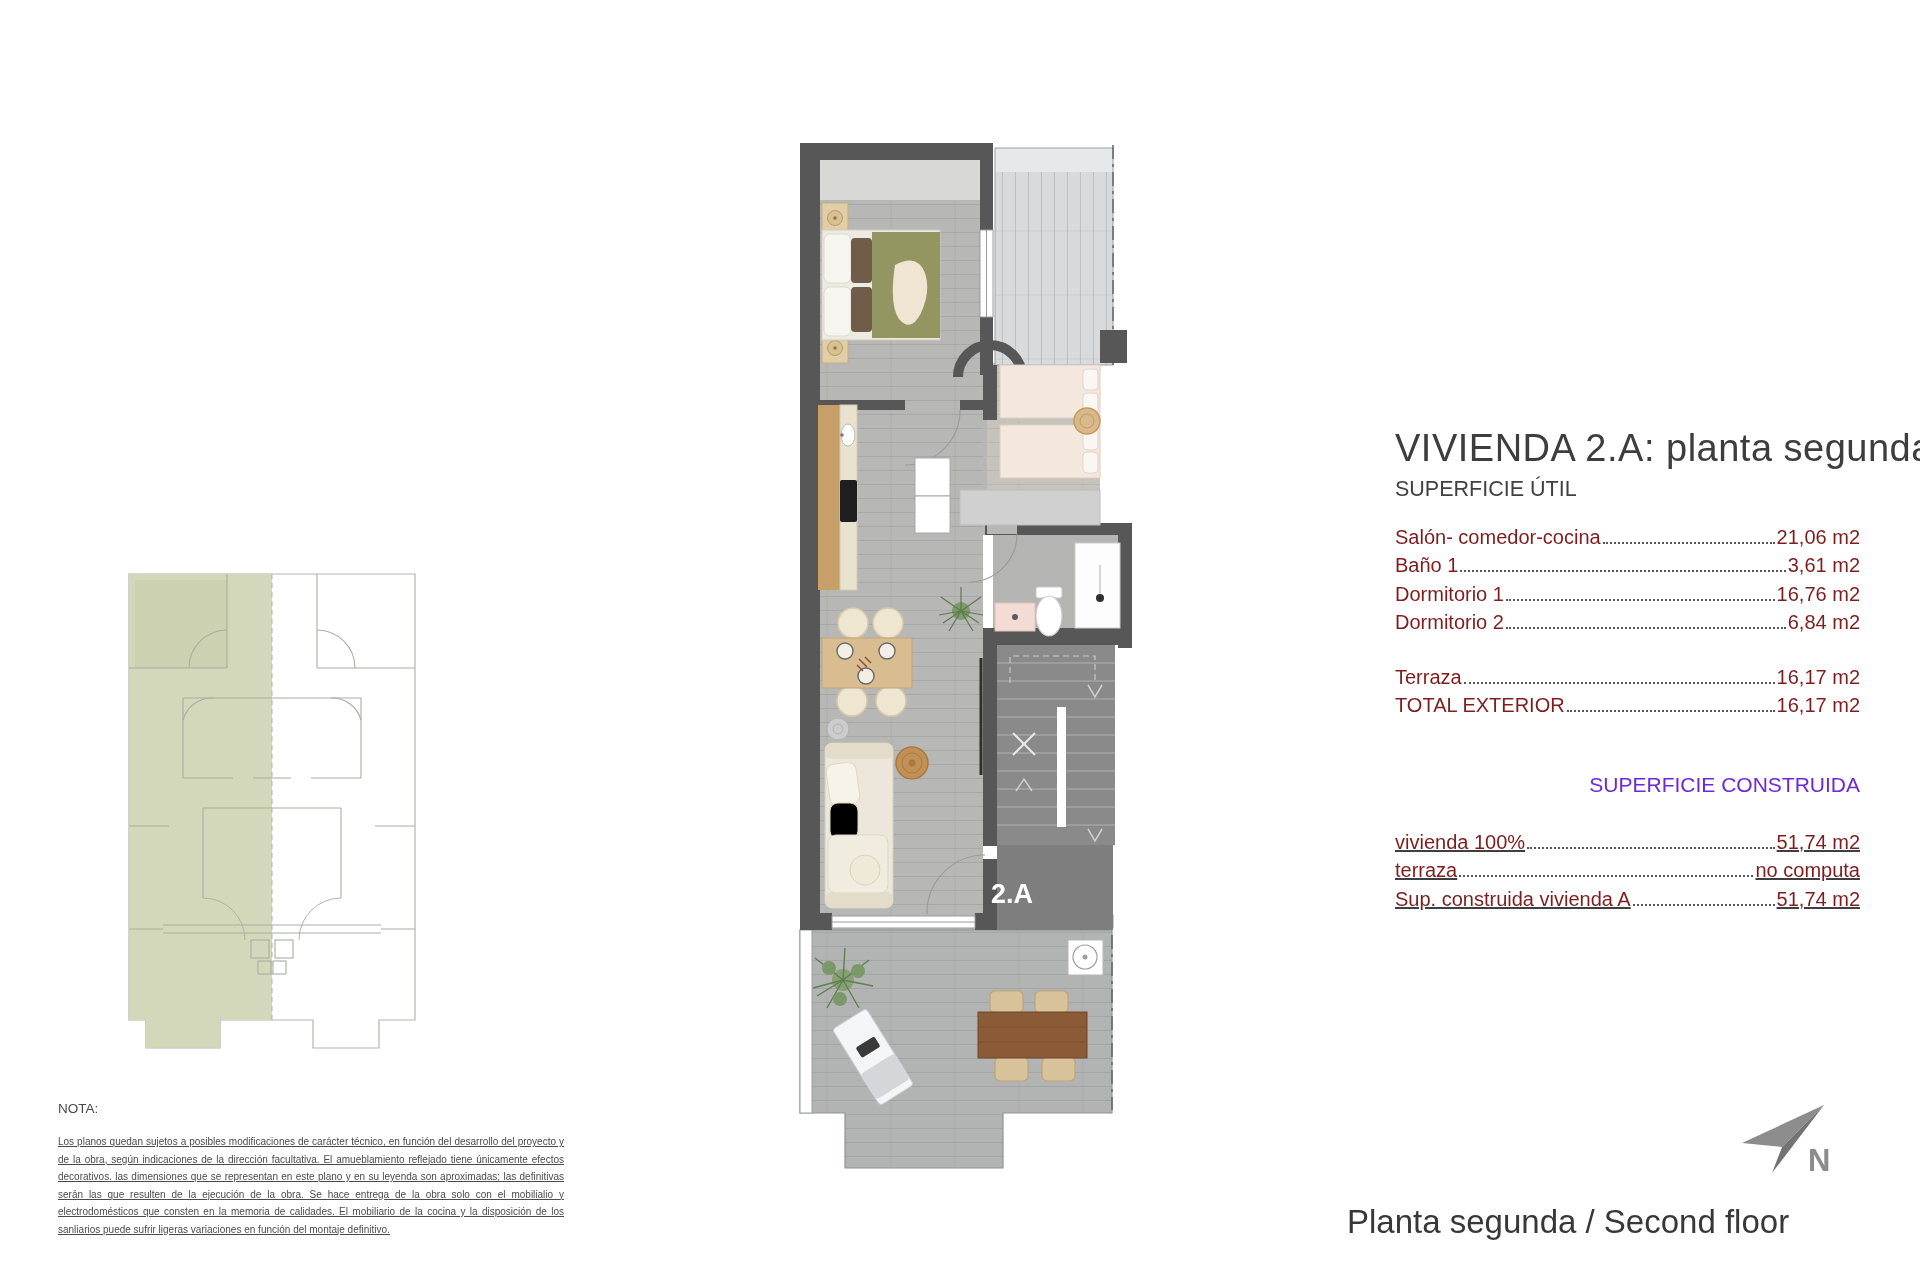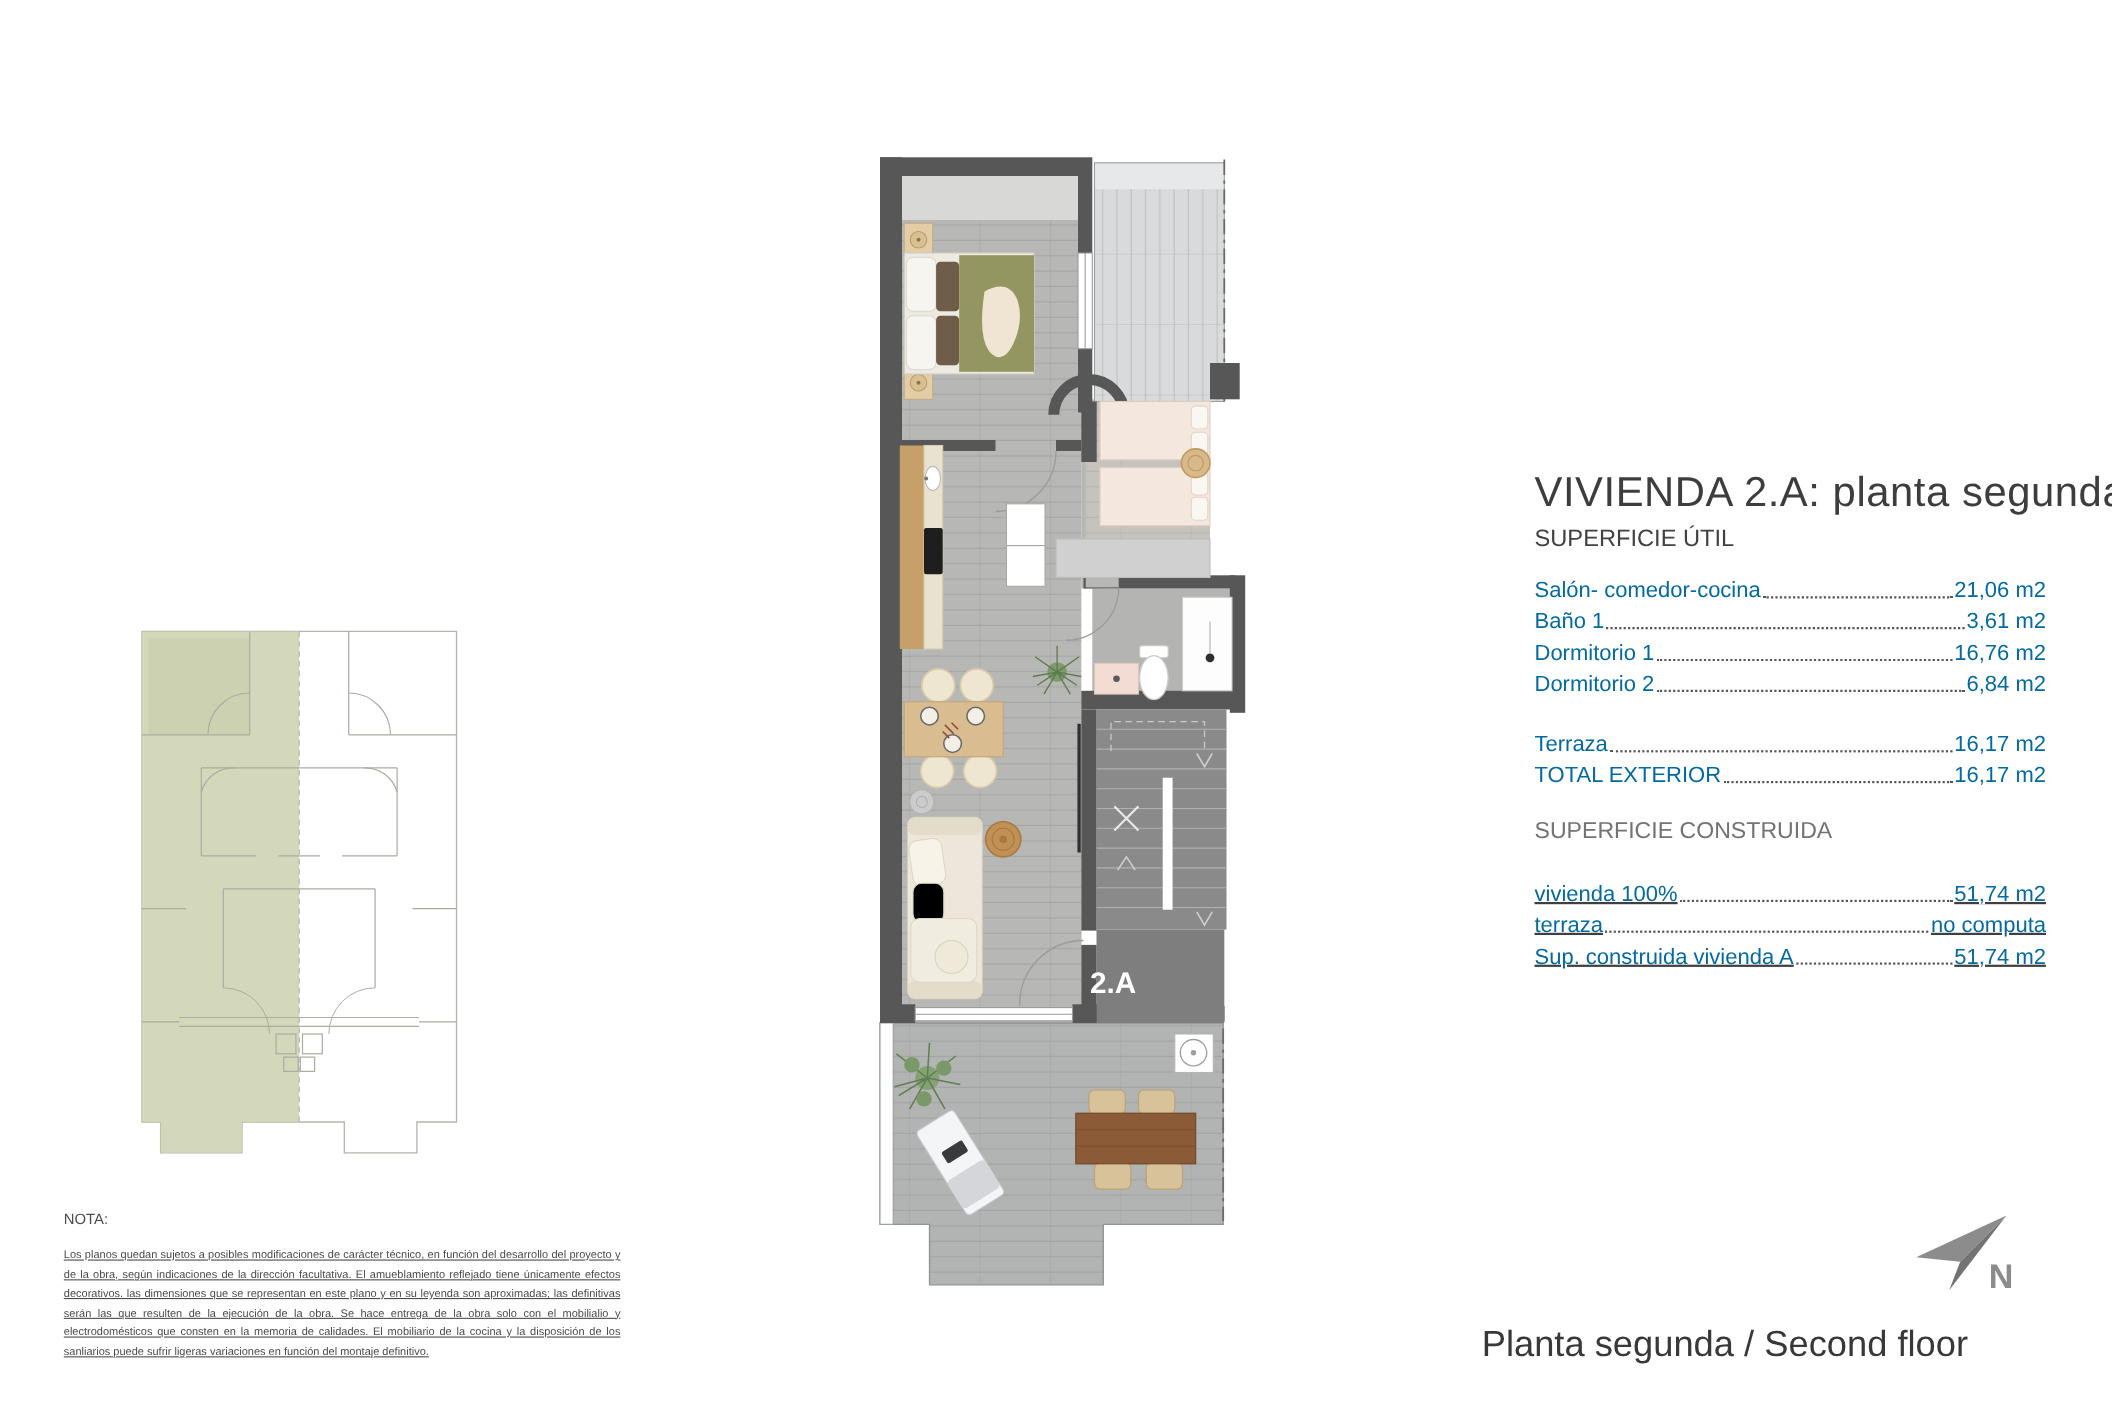--- a/index.html
+++ b/index.html
@@ -3,26 +3,26 @@
 <meta charset="utf-8">
 <style>
   html,body{margin:0;padding:0;background:#ffffff;}
   #stage{position:relative;width:1920px;height:1280px;background:#fff;overflow:hidden;
          font-family:"Liberation Sans","DejaVu Sans",sans-serif;color:#3f3f3f;}
   svg{display:block;}
   
   .panel{position:absolute;left:1395px;top:424px;width:465px;}
   .title{font-size:38px;line-height:48px;color:#3d3d3d;letter-spacing:.5px;white-space:nowrap;}
   .sec{font-size:21.5px;line-height:27px;margin-top:4px;color:#414141;}
-  .sec2{font-size:21px;line-height:27px;margin-top:25px;color:#737373;}
+  .sec2{font-size:21px;line-height:27px;margin-top:54px;color:#6d28d9;text-align:right;}
   .group{margin-top:17px;}
   .g2{margin-top:20px;}
   .g3{margin-top:26px;}
   .g4{margin-top:27px;text-decoration:underline;}
-  .row{display:flex;align-items:flex-end;height:28.5px;font-size:20px;color:#0369a1;}
+  .row{display:flex;align-items:flex-end;height:28.5px;font-size:20px;color:#7f1d1d;}
   .row .lab{white-space:nowrap;}
   .row .dots{flex:1;border-bottom:2.5px dotted #565656;margin:0 2px 5px 2px;min-width:12px;}
   .row .val{white-space:nowrap;}
   
   .caption{position:absolute;left:1347px;top:1203px;font-size:33px;color:#383838;white-space:nowrap;}
   .north-n{position:absolute;left:1808px;top:1143px;font-size:31px;font-weight:bold;color:#8b8b8b;}
   
   .nota{position:absolute;left:58px;top:1101px;width:506px;color:#4b4b4b;}
   .nota .nh{font-size:13.5px;margin-bottom:17px;}
   .nota .nb{font-size:10px;line-height:17.5px;text-align:justify;text-decoration:underline;}

